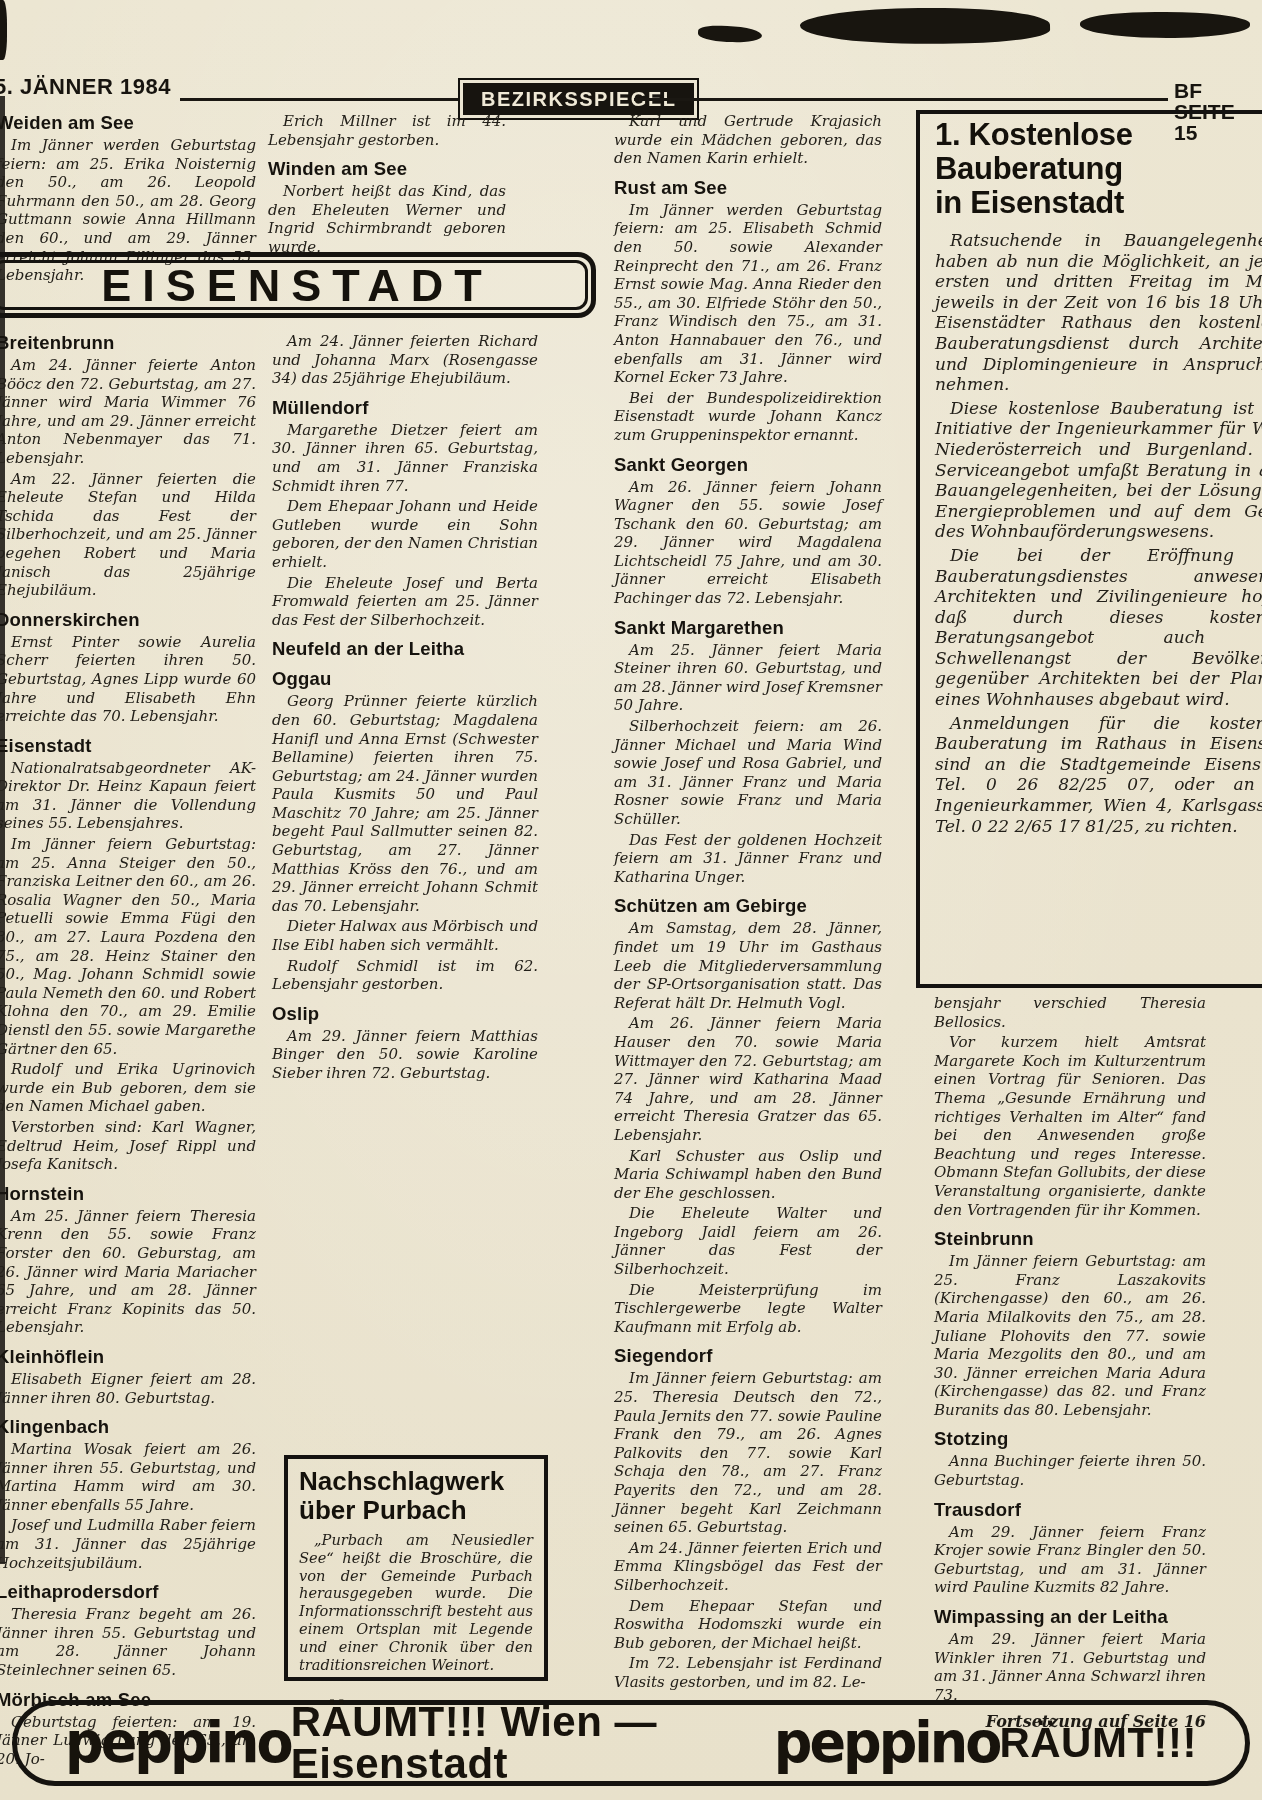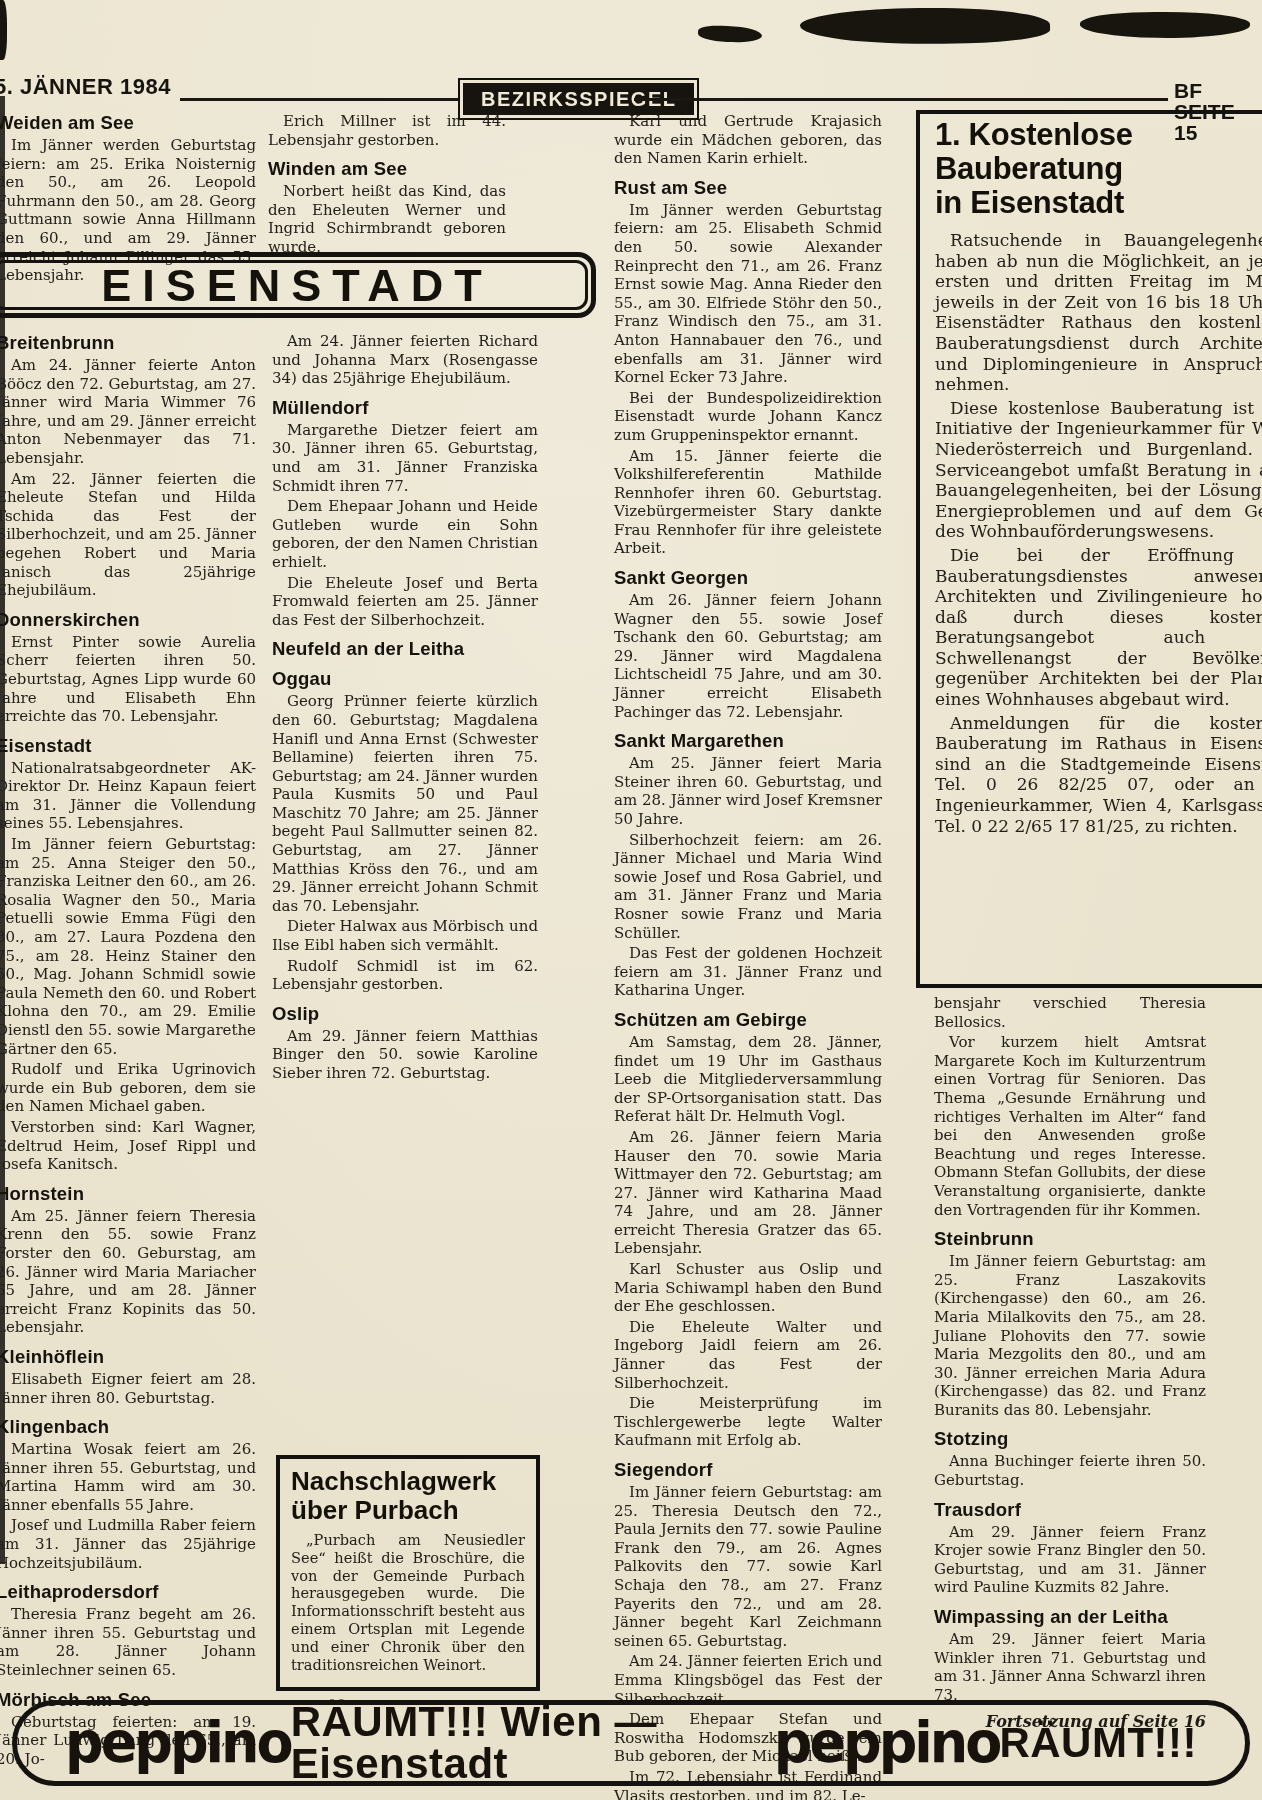--- a/index.html
+++ b/index.html
@@ -16,35 +16,35 @@
     font-family:"DejaVu Serif", serif;
   }
   
   .date{position:absolute;left:-6px;top:76px;font:700 22px/1 "Liberation Sans",sans-serif;color:#17140f;letter-spacing:.5px;}
   .hrule{position:absolute;height:3px;background:#1a1712;}
   .badge{position:absolute;left:458px;top:78px;border:2px solid #14120e;padding:3px;background:#ece6d3;}
   .badge-inner{background:#17140f;color:#efe9d6;padding:5px 18px;font:700 20px/1.1 "Liberation Sans",sans-serif;letter-spacing:1.5px;}
   .pagelabel{position:absolute;left:1174px;top:80px;font:700 21px/1 "Liberation Sans",sans-serif;color:#17140f;}
   
   .flow{position:absolute;}
-  .para{font-size:15px;line-height:18.6px;text-align:justify;margin:0 0 2px 0;text-indent:15px;color:#23201a;}
+  .para{font-size:15px;line-height:18.6px;text-align:justify;margin:0 0 2px 0;text-indent:15px;color:#23201a;font-style:italic;}
   .para.ni{text-indent:0;}
   .sec-head{font:700 18.5px/21px "Liberation Sans",sans-serif;color:#16130e;margin:9px 0 3px 0;letter-spacing:.2px;}
   .flow > .sec-head:first-child{margin-top:0;}
   .cont-note{font:italic 700 16px/20px "DejaVu Serif",serif;text-align:right;margin:8px 0 0 0;color:#1d1a14;}
   
   .eis-banner{position:absolute;left:-16px;top:252px;width:612px;height:66px;border:5px solid #15130f;border-radius:18px;box-sizing:border-box;}
   .eis-inner{position:absolute;inset:3px;border:3px solid #15130f;border-radius:12px;display:flex;align-items:center;justify-content:center;}
   .eis-text{font:700 45px/1 "Liberation Sans",sans-serif;letter-spacing:11px;color:#15120c;padding-left:14px;}
   
   .bau-box{position:absolute;left:916px;top:110px;width:404px;height:878px;border:4px solid #141210;box-sizing:border-box;padding:4px 15px 8px 15px;}
   .bau-title{font:700 31px/34px "Liberation Sans",sans-serif;color:#14110b;white-space:pre-line;margin:0 0 10px 0;letter-spacing:-.3px;}
   .bau-box .para{font-size:17px;line-height:20.6px;margin-bottom:3px;}
   
-  .pur-box{position:absolute;left:276px;top:1455px;width:264px;border:4px solid #141210;box-sizing:border-box;padding:8px 11px 12px 11px;}
+  .pur-box{position:absolute;left:284px;top:1455px;width:264px;border:4px solid #141210;box-sizing:border-box;padding:8px 11px 2px 11px;}
   .pur-title{font:700 26px/29px "Liberation Sans",sans-serif;color:#14110b;white-space:pre-line;margin:0 0 6px 0;}
   .pur-box .para{font-size:14.6px;line-height:17.8px;}
   
   .ad-banner{position:absolute;left:12px;top:1700px;width:1238px;height:86px;border:5px solid #15130f;border-radius:46px;box-sizing:border-box;display:flex;align-items:center;justify-content:space-between;padding:12px 48px;}
   .brand{font:900 54px/1 "DejaVu Sans",sans-serif;letter-spacing:-3px;color:#17130c;transform:scaleY(1.04);}
   .ad-text{font:700 42px/1 "Liberation Sans",sans-serif;color:#17130c;letter-spacing:.5px;}
   
   .edge-strip{position:absolute;left:0;top:96px;width:5px;height:1468px;background:#201d18;opacity:.9;}
   .blob{position:absolute;background:#18150f;}
 </style>
@@ -74,21 +74,20 @@
   <div class="flow" style="left:268px;top:112px;width:238px;">
       <p class="para">Erich Millner ist im 44. Lebensjahr gestorben.</p>
       <h3 class="sec-head">Winden am See</h3>
       <p class="para">Norbert heißt das Kind, das den Eheleuten Werner und Ingrid Schirmbrandt geboren wurde.</p>
     </div>
   <div class="flow" style="left:614px;top:112px;width:268px;">
       <p class="para">Karl und Gertrude Krajasich wurde ein Mädchen geboren, das den Namen Karin erhielt.</p>
       <h3 class="sec-head">Rust am See</h3>
       <p class="para">Im Jänner werden Geburtstag feiern: am 25. Elisabeth Schmid den 50. sowie Alexander Reinprecht den 71., am 26. Franz Ernst sowie Mag. Anna Rieder den 55., am 30. Elfriede Stöhr den 50., Franz Windisch den 75., am 31. Anton Hannabauer den 76., und ebenfalls am 31. Jänner wird Kornel Ecker 73 Jahre.</p>
       <p class="para">Bei der Bundespolizeidirektion Eisenstadt wurde Johann Kancz zum Gruppeninspektor ernannt.</p>
-      <p class="para">Am 15. Jänner feierte die Volkshilfereferentin Mathilde Rennhofer ihren 60. Geburtstag. Vizebürgermeister Stary dankte Frau Rennhofer für ihre geleistete Arbeit.</p>
       <h3 class="sec-head">Sankt Georgen</h3>
       <p class="para">Am 26. Jänner feiern Johann Wagner den 55. sowie Josef Tschank den 60. Geburtstag; am 29. Jänner wird Magdalena Lichtscheidl 75 Jahre, und am 30. Jänner erreicht Elisabeth Pachinger das 72. Lebensjahr.</p>
       <h3 class="sec-head">Sankt Margarethen</h3>
       <p class="para">Am 25. Jänner feiert Maria Steiner ihren 60. Geburtstag, und am 28. Jänner wird Josef Kremsner 50 Jahre.</p>
       <p class="para">Silberhochzeit feiern: am 26. Jänner Michael und Maria Wind sowie Josef und Rosa Gabriel, und am 31. Jänner Franz und Maria Rosner sowie Franz und Maria Schüller.</p>
       <p class="para">Das Fest der goldenen Hochzeit feiern am 31. Jänner Franz und Katharina Unger.</p>
       <h3 class="sec-head">Schützen am Gebirge</h3>
       <p class="para">Am Samstag, dem 28. Jänner, findet um 19 Uhr im Gasthaus Leeb die Mitgliederversammlung der SP-Ortsorganisation statt. Das Referat hält Dr. Helmuth Vogl.</p>
       <p class="para">Am 26. Jänner feiern Maria Hauser den 70. sowie Maria Wittmayer den 72. Geburtstag; am 27. Jänner wird Katharina Maad 74 Jahre, und am 28. Jänner erreicht Theresia Gratzer das 65. Lebensjahr.</p>
       <p class="para">Karl Schuster aus Oslip und Maria Schiwampl haben den Bund der Ehe geschlossen.</p>

